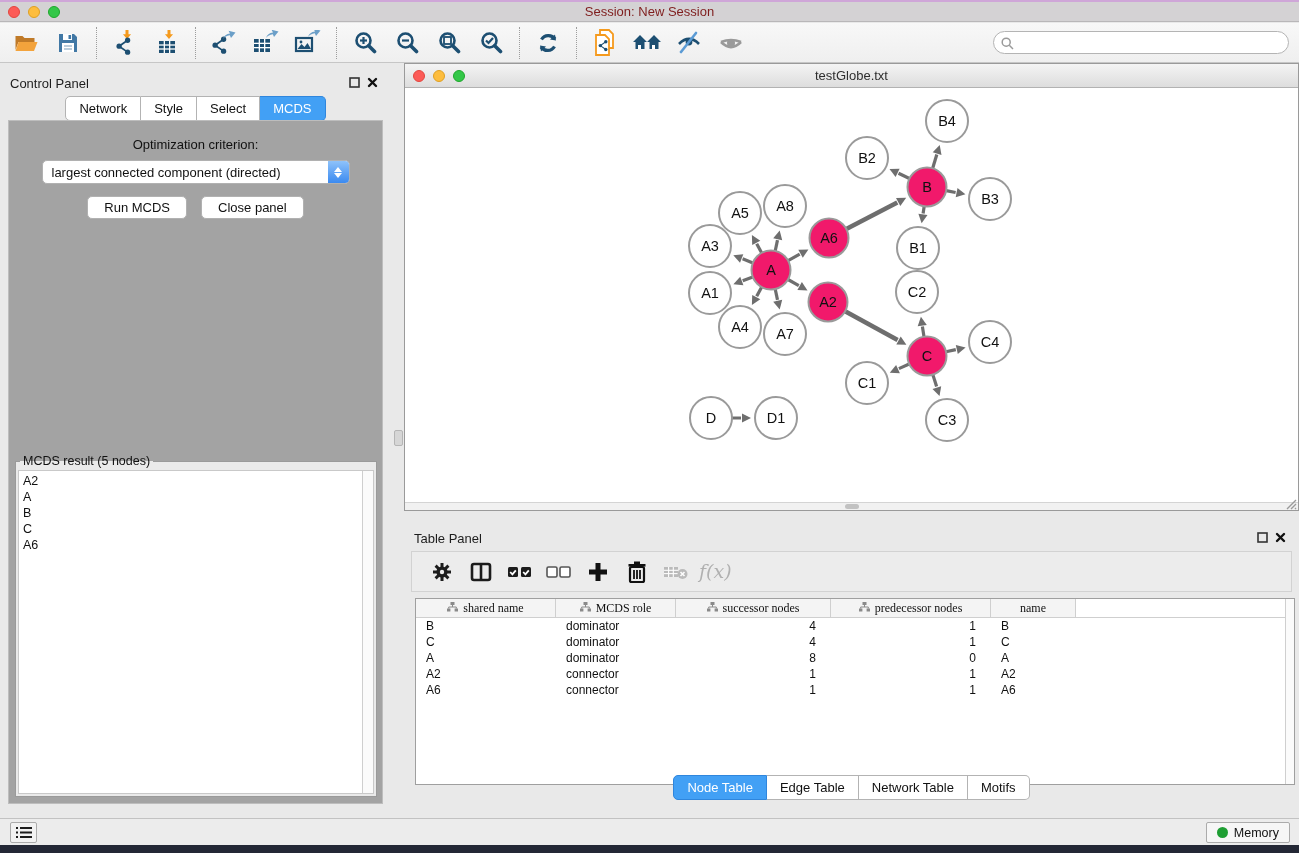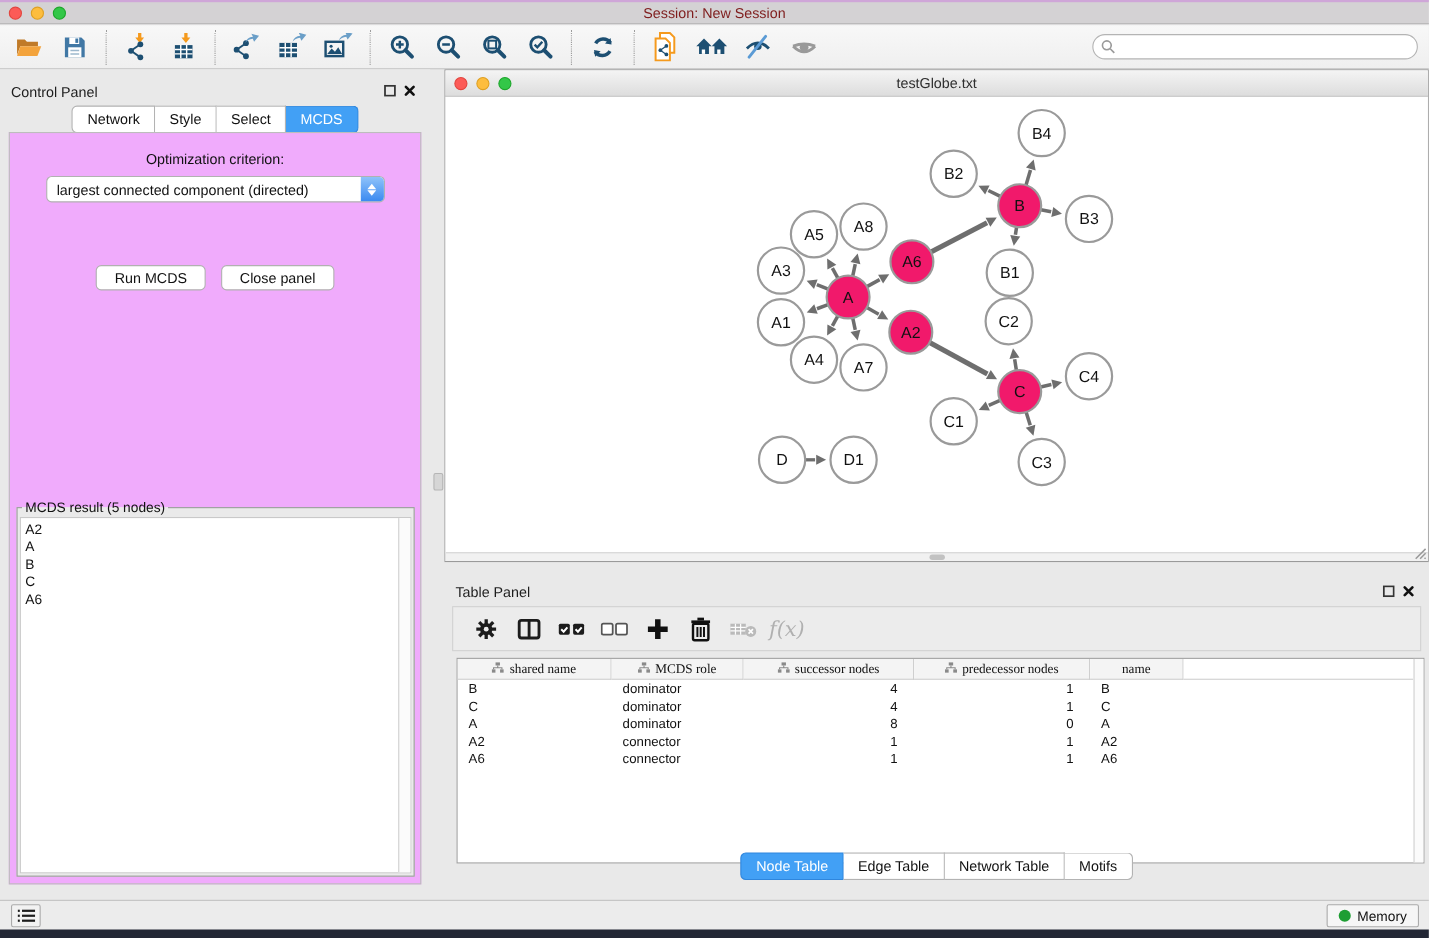--- a/index.html
+++ b/index.html
@@ -36,34 +36,34 @@
   .panel-head { height:28px; display:flex; align-items:flex-end; padding:0 10px; }
   .panel-head .ptitle { font-size:13px; color:#1d1d1d; }
   .panel-head .spacer { flex:1; }
   .panel-ctl { width:18px; height:18px; display:flex; align-items:center; justify-content:center; background:none; border:none; }
   #cp-tabs { position:absolute; left:0; top:33px; width:100%; display:flex; justify-content:center; }
   .seg-tab { font-size:13px; padding:4px 13px; background:#fff; border:1px solid #b3b3b3; border-left:none; color:#111; cursor:default; }
   .seg-tab:first-child { border-left:1px solid #b3b3b3; border-radius:5px 0 0 5px; }
   .seg-tab:last-child { border-radius:0 5px 5px 0; }
   .seg-tab.active { background:#42a0f5; border-color:#2f86dd; color:#fff; }
   #cp-body { position:absolute; left:8px; top:57px; width:375px; height:684px;
-    border:1px solid #bdbdbd; background:#f0abfc; }
+    border:1px solid #bdbdbd; background:#a3a3a3; }
   #opt-label { margin-top:16px; text-align:center; font-size:13px; color:#111; }
   #criterion-select { position:relative; margin:8px auto 0; width:308px; height:24px;
     background:#fff; border:1px solid #b1b1b1; border-radius:5px; display:flex; align-items:center; }
   #criterion-select .val { font-size:13px; color:#111; padding-left:9px; white-space:nowrap; }
   #criterion-select .stepper { position:absolute; right:0; top:0; width:21px; height:22px;
     background:linear-gradient(#8ec2fa,#3b8af0); border-radius:0 4px 4px 0; display:flex; flex-direction:column;
     align-items:center; justify-content:center; gap:1px; }
   .chev { width:0; height:0; border-left:4px solid transparent; border-right:4px solid transparent; }
   .chev.up { border-bottom:5px solid #fff; }
   .chev.down { border-top:5px solid #fff; }
   #cp-buttons { margin-top:12px; display:flex; justify-content:center; gap:14px; }
   .mac-btn { font-size:13px; color:#111; background:#fff; border:1px solid #b1b1b1; border-radius:5px;
-    padding:3px 16px; height:23px; line-height:15px;margin-top:45px; }
+    padding:3px 16px; height:23px; line-height:15px; }
   #mcds-fieldset { position:absolute; left:6px; top:333px; width:362px; height:343px;
     border:1px solid #9a9a9a; background:#eaeaea; padding:2px; }
   #mcds-fieldset legend { font-size:12.5px; color:#111; padding:0 3px; margin-left:2px; }
   #mcds-list { width:100%; height:100%; background:#fff; border:1px solid #c9c9c9; display:flex; }
   #mcds-items { flex:1; padding:2px 4px; }
   .mcds-item { font-size:12.5px; color:#111; line-height:16px; }
   #mcds-vtrack { width:11px; border-left:1px solid #cfcfcf; background:#fbfbfb; }
 
   
   #splitter-thumb { position:absolute; left:394px; top:430px; width:9px; height:16px;

